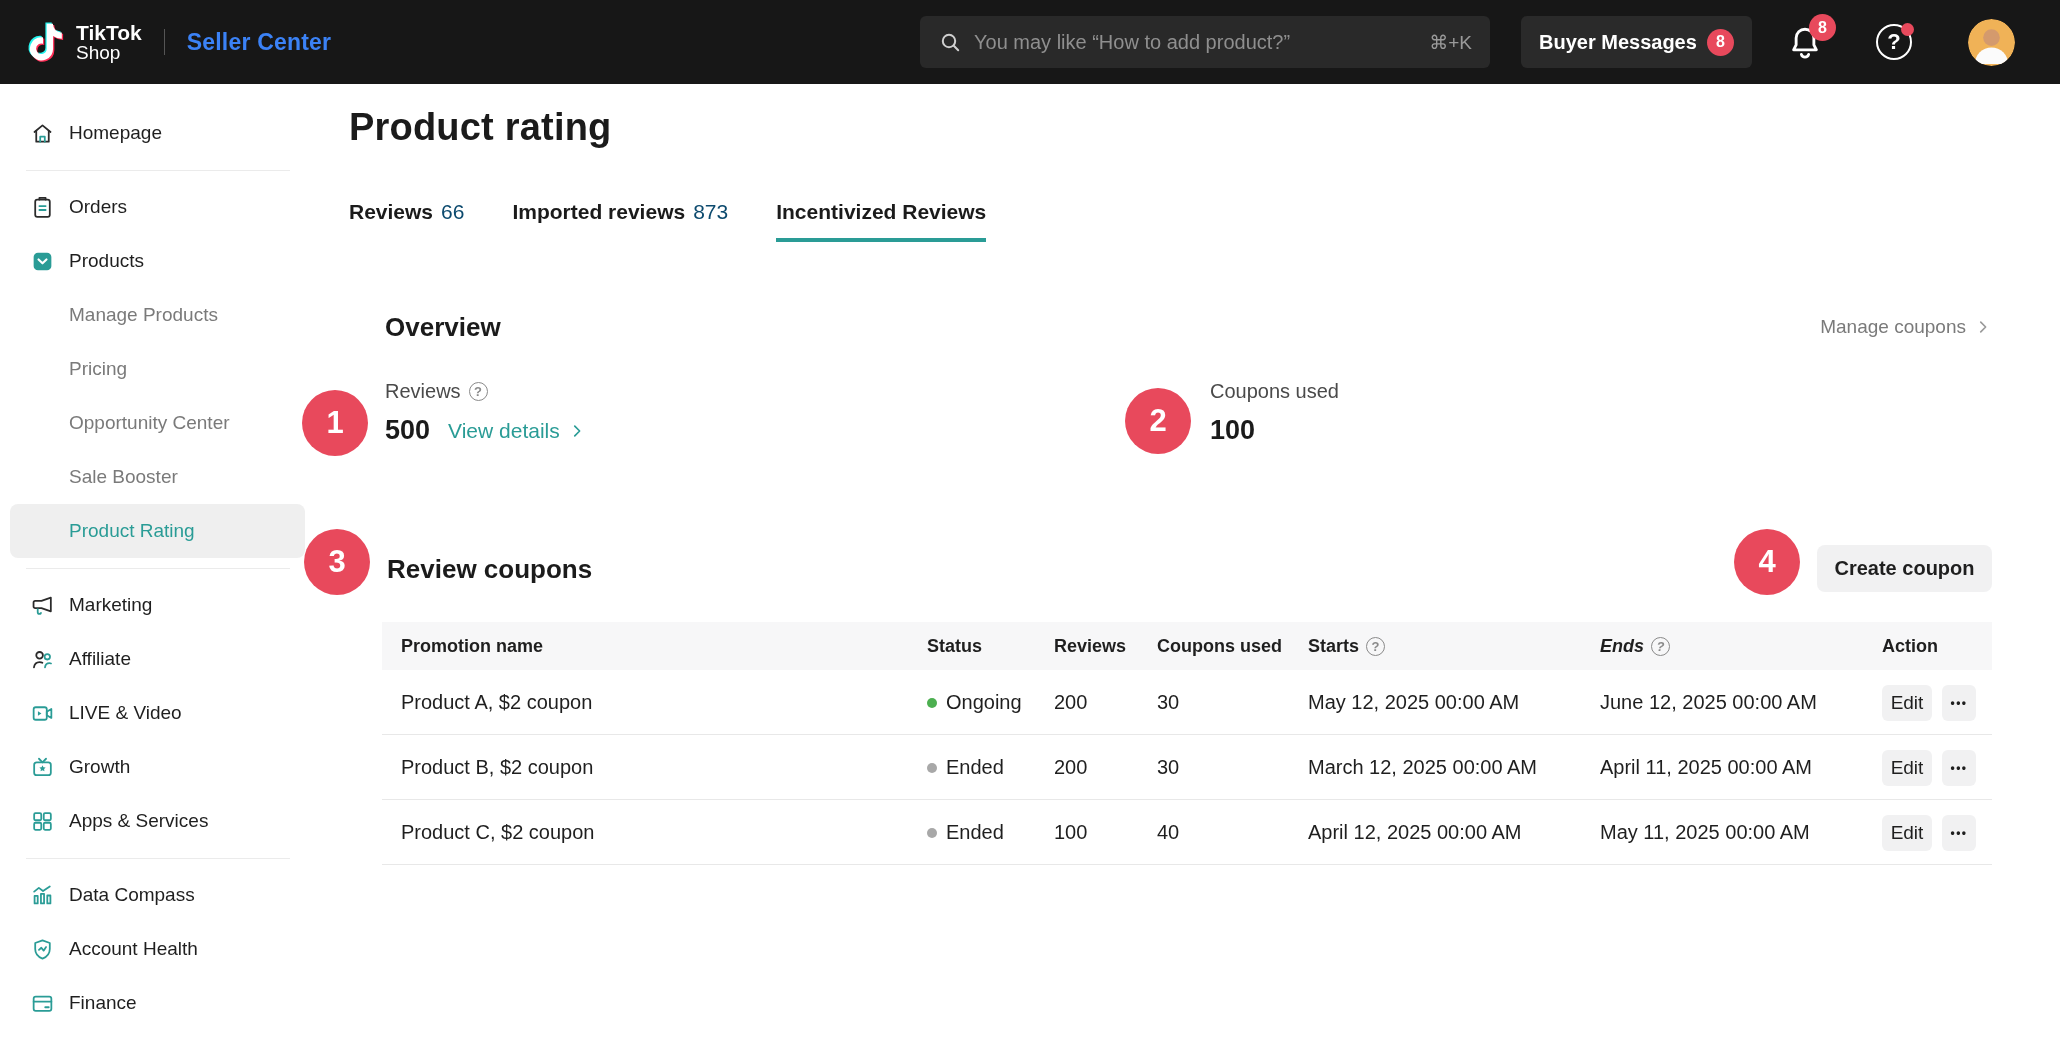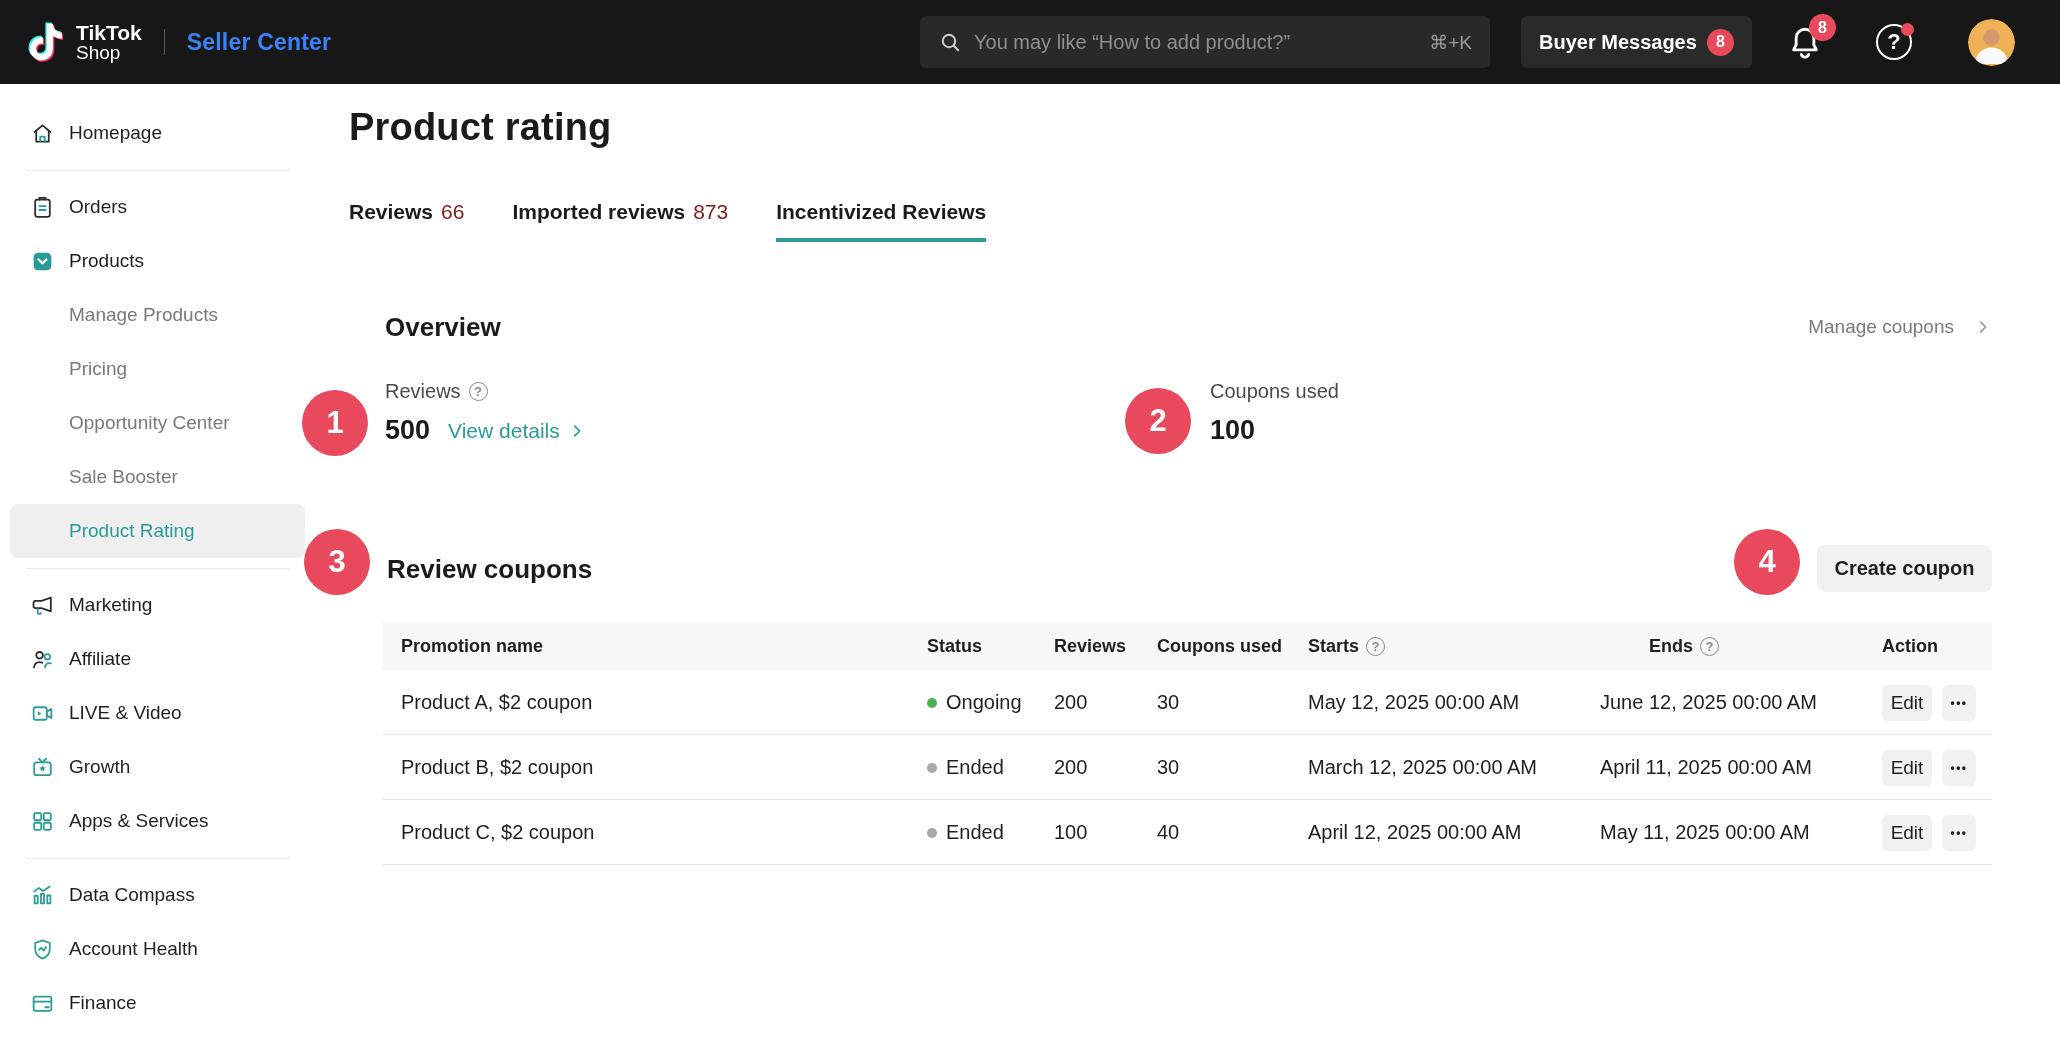--- a/index.html
+++ b/index.html
@@ -64,27 +64,27 @@
 
   
   .main { position:absolute; left:315px; top:84px; width:1745px; height:970px; background:#fff; }
   .page-title { position:absolute; left:34px; top:22px; font-size:38px; font-weight:800;
                 color:#1b1b1b; letter-spacing:.2px; }
 
   .tabs { position:absolute; left:34px; top:116px; display:flex; gap:48px; }
   .tab { display:flex; align-items:center; gap:8px; padding-bottom:14px; cursor:pointer;
          border-bottom:4px solid transparent; }
   .tab .t-lbl { font-size:21px; font-weight:600; color:#1b1b1b; }
-  .tab .t-cnt { font-size:21px; color:#7f1d1d; }
+  .tab .t-cnt { font-size:21px; color:#0c4a6e; }
   .tab.active { border-bottom-color:#2a9c96; }
 
   .sec-overview-h { position:absolute; left:70px; top:228px; font-size:26px;
                     font-weight:700; color:#1b1b1b; }
   .manage-link { position:absolute; right:68px; top:232px; display:flex; align-items:center;
-                 gap:20px; color:#7a7a7a; font-size:19px; cursor:pointer; }
+                 gap:8px; color:#7a7a7a; font-size:19px; cursor:pointer; }
 
   .stat { position:absolute; }
   .stat1 { left:70px; top:296px; }
   .stat2 { left:895px; top:296px; }
   .stat-label { display:flex; align-items:center; gap:8px; font-size:20px; color:#4a4a4a; }
   .stat-val-row { display:flex; align-items:center; gap:18px; margin-top:12px; }
   .stat-value { font-size:27px; font-weight:700; color:#1b1b1b; }
   .view-link { display:flex; align-items:center; gap:8px; color:#2a9c96; font-size:21px;
                cursor:pointer; }
 
@@ -360,21 +360,21 @@
         <div class="cell" style="left: 672px;">
           <span>Reviews</span>
         </div>
         <div class="cell" style="left: 775px;">
           <span>Coupons used</span>
         </div>
         <div class="cell" style="left: 926px;">
           <span>Starts</span>
           <span class="help-q">?</span>
         </div>
-        <div class="cell" style="left: 1267px;">
+        <div class="cell" style="left: 1218px; font-style: italic;">
           <span>Ends</span>
           <span class="help-q">?</span>
         </div>
         <div class="cell" style="left: 1500px;">
           <span>Action</span>
         </div>
       </div>
       <div class="trow">
         <div class="cell" style="left: 19px;">Product A, $2 coupon</div>
         <div class="cell" style="left: 545px;">

